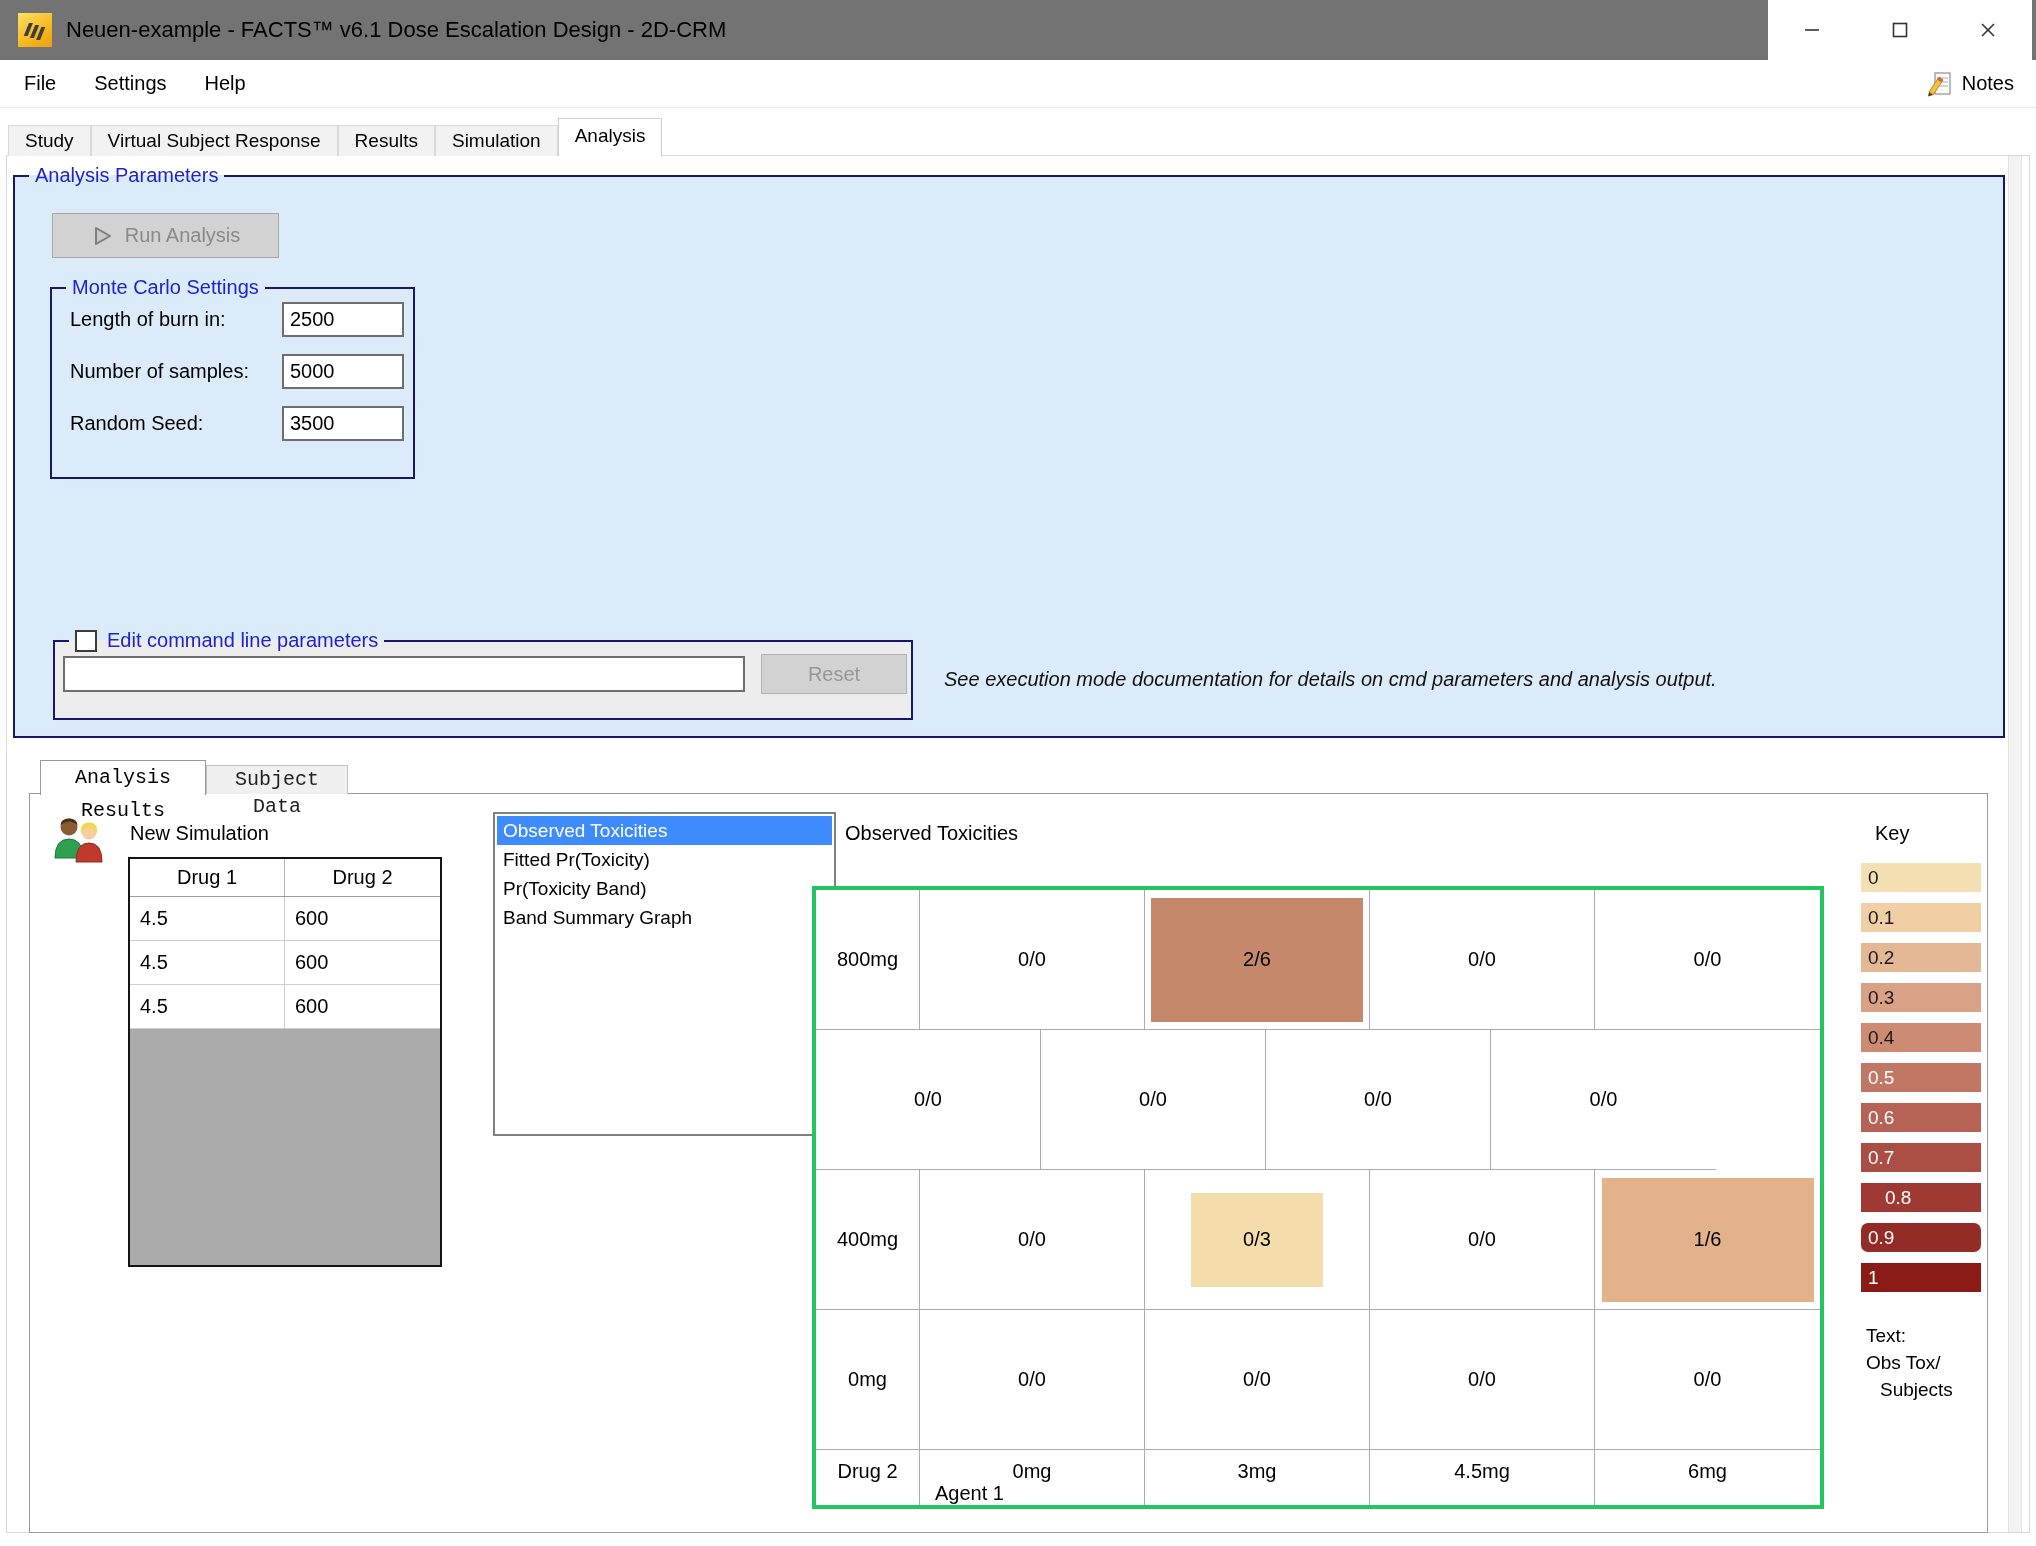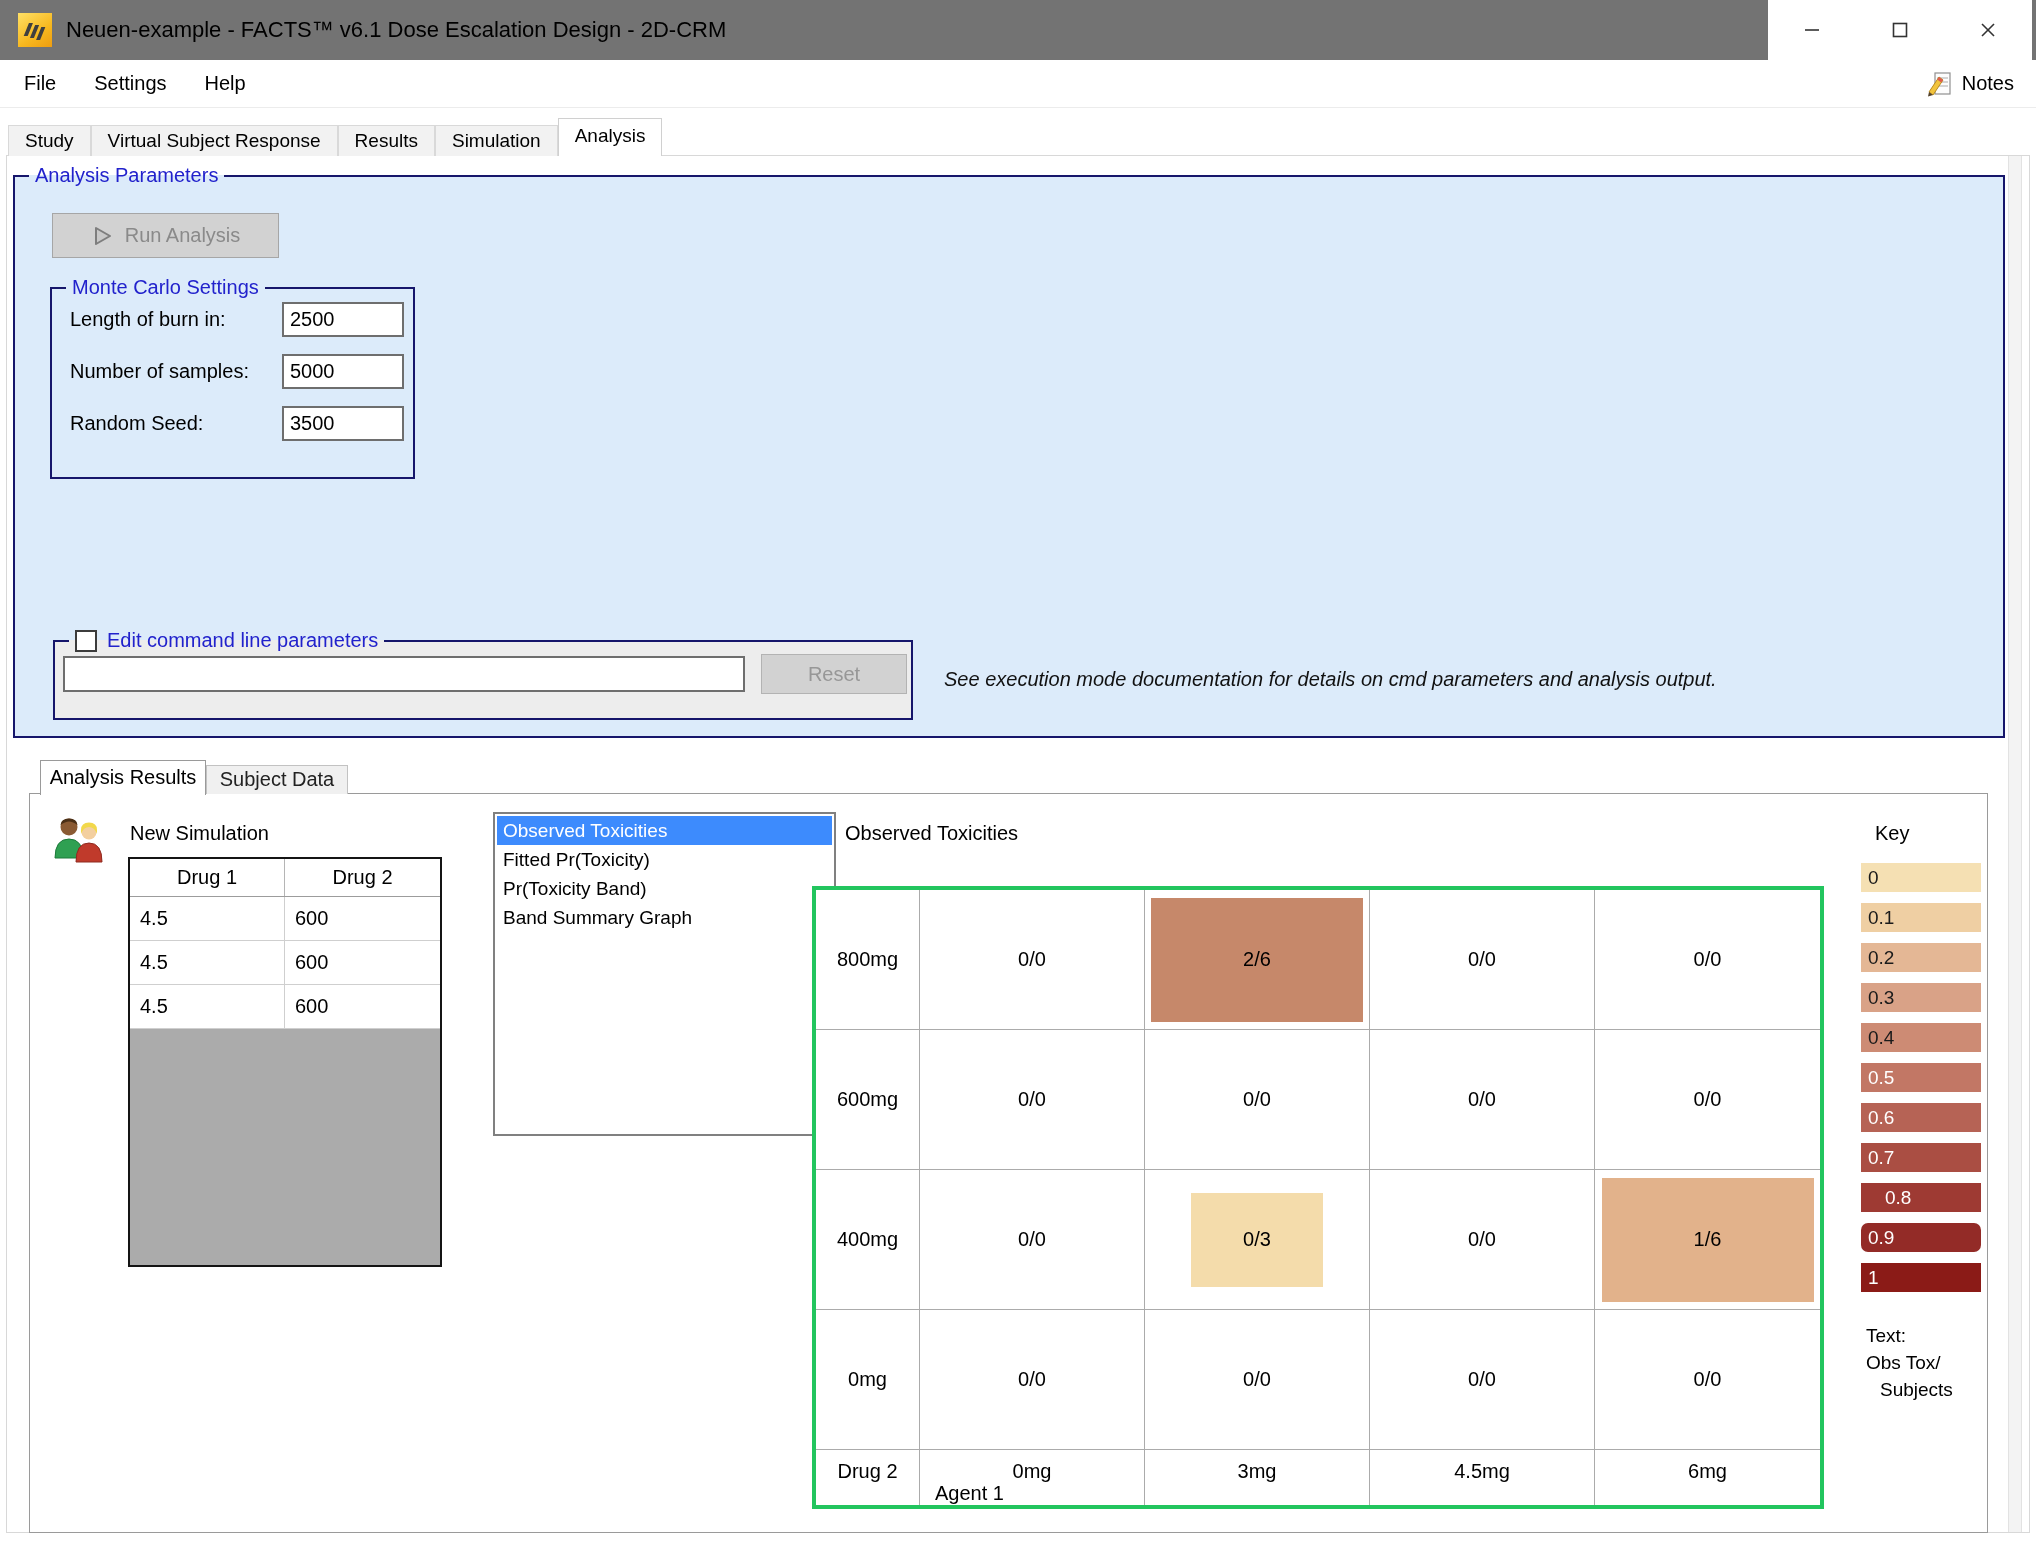--- a/index.html
+++ b/index.html
@@ -48,21 +48,21 @@
   .mc-row .mc-label{position:absolute;left:18px;line-height:35px;font-size:20px;}
   .mc-row input{position:absolute;left:230px;top:0;width:122px;height:35px;border:2px solid #6e6e6e;
     font-size:20px;padding:0 6px;font-family:"Liberation Sans",sans-serif;background:#fff;}
   
   #cmd-input{position:absolute;left:8px;top:14px;width:682px;height:36px;border:2px solid #6e6e6e;
     font-size:20px;padding:0 6px;font-family:"Liberation Sans",sans-serif;background:#fff;}
   .btn-reset{position:absolute;left:706px;top:12px;width:146px;height:40px;background:#d2d2d2;
     border:1px solid #b3b3b3;color:#979797;font-size:20px;display:flex;align-items:center;justify-content:center;}
   .cmd-note{position:absolute;left:929px;top:491px;font-size:20px;font-style:italic;color:#111;}
   
-  .rtab{position:absolute;font-size:20px;text-align:center;z-index:4;}
+  .rtab{position:absolute;font-size:20px;text-align:center;z-index:4;font-family:Liberation Mono, monospace;}
   #rtab-active{left:40px;top:760px;width:166px;height:35px;line-height:33px;background:#fff;
     border:1px solid #9a9a9a;border-bottom:none;}
   #rtab-inactive{left:206px;top:765px;width:142px;height:29px;line-height:27px;background:#f0f0f0;
     border:1px solid #c2c2c2;border-bottom:none;color:#222;}
   .results-panel{position:absolute;left:29px;top:793px;width:1959px;height:740px;border:1px solid #9a9a9a;background:#fff;}
   .people-icon{position:absolute;left:21px;top:22px;width:56px;height:48px;}
   .alloc-title{position:absolute;left:100px;top:28px;font-size:20px;}
   
   .alloc-table{position:absolute;left:98px;top:63px;width:314px;height:410px;border:2px solid #141414;
     display:flex;flex-direction:column;background:#fff;}
@@ -254,21 +254,20 @@
       <div class="grow">
         <div class="gcell glabel">800mg</div>
         <div class="gcell gdata">0/0</div>
         <div class="gcell gdata">
           <div class="hl large" style="background: rgb(198, 136, 106);">2/6</div>
         </div>
         <div class="gcell gdata">0/0</div>
         <div class="gcell gdata">0/0</div>
       </div>
       <div class="grow">
-        <div class="gcell glabel">600mg</div>
         <div class="gcell gdata">0/0</div>
         <div class="gcell gdata">0/0</div>
         <div class="gcell gdata">0/0</div>
         <div class="gcell gdata">0/0</div>
       </div>
       <div class="grow">
         <div class="gcell glabel">400mg</div>
         <div class="gcell gdata">0/0</div>
         <div class="gcell gdata">
           <div class="hl small" style="background: rgb(244, 220, 171);">0/3</div>

